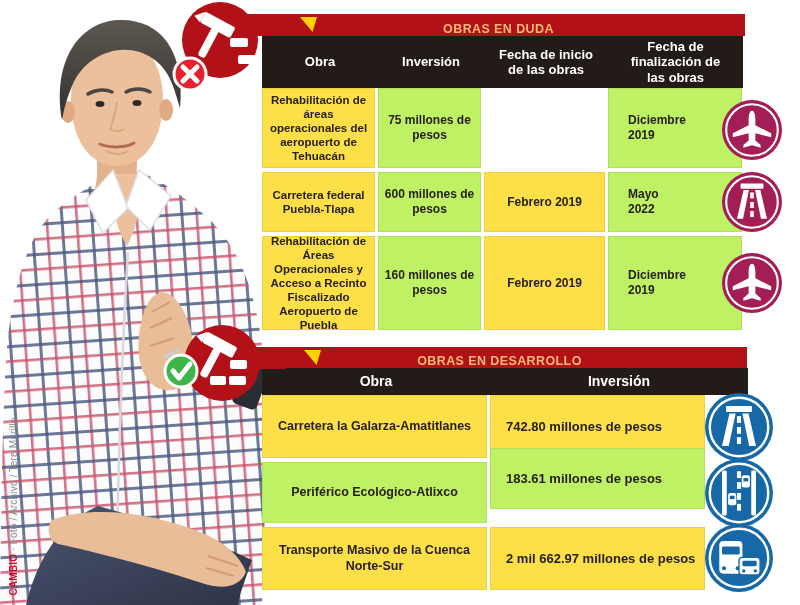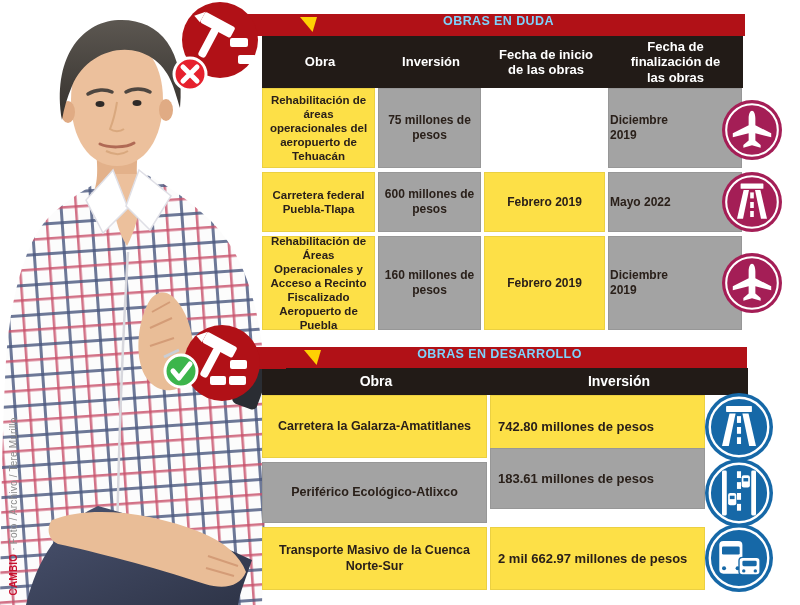--- a/index.html
+++ b/index.html
@@ -1,38 +1,38 @@
 <!DOCTYPE html>
 <html><head>
 <meta charset="utf-8">
 <style>
   html,body{margin:0;padding:0;background:#fff;}
   .canvas{position:relative;width:800px;height:605px;background:#fff;overflow:hidden;
           font-family:"Liberation Sans",sans-serif;}
   .abs{position:absolute;}
   
-  .bar{position:absolute;background:#b11117;color:#7dd3fc;display:flex;align-items:flex-start;justify-content:center;}
+  .bar{position:absolute;background:#b11117;color:#fdba74;display:flex;align-items:flex-end;justify-content:center;}
   .bar .title{font-weight:bold;font-size:12.5px;letter-spacing:.4px;}
   .flag{position:absolute;width:17px;height:15px;background:#ffd103;
         clip-path:polygon(0 0,100% 0,74% 100%);}
   
   .thead{position:absolute;background:#221b17;display:flex;}
   .thead .hc{display:flex;align-items:center;justify-content:center;text-align:center;
              color:#fff;font-weight:bold;font-size:13px;line-height:1.18;box-sizing:border-box;padding:0 6px;}
   .thead2 .hc{font-size:14px;}
   
   .cell{position:absolute;display:flex;align-items:center;justify-content:center;text-align:center;
         font-weight:bold;color:#2a201a;font-size:11.5px;line-height:1.22;box-sizing:border-box;padding:2px 5px;
         box-shadow:inset 0 0 0 1px rgba(0,0,0,.07);}
   .c-blue{background:#fde047;}
-  .c-tan{background:#a3a3a3;}
+  .c-tan{background:#bef264;}
   .left{justify-content:flex-start;text-align:left;}
-  .t1c4{padding-left:2px;padding-right:62px;}
+  .t1c4{padding-left:20px;padding-right:62px;}
   .t2c1{font-size:12.5px;}
-  .t2c2{font-size:13px;padding-left:8px;}
+  .t2c2{font-size:13px;padding-left:16px;}
   .t1cell{font-size:11.5px;}
   .t1c2,.t1c3{font-size:12px;}
   
   .credit{position:absolute;left:8px;top:602px;transform:rotate(-90deg);transform-origin:0 0;
           white-space:nowrap;font-size:10px;color:#8b8b8b;letter-spacing:.2px;}
   .credit .brand{color:#c8102e;font-weight:bold;}
   svg{display:block;}
 </style>
 </head>
 <body>

